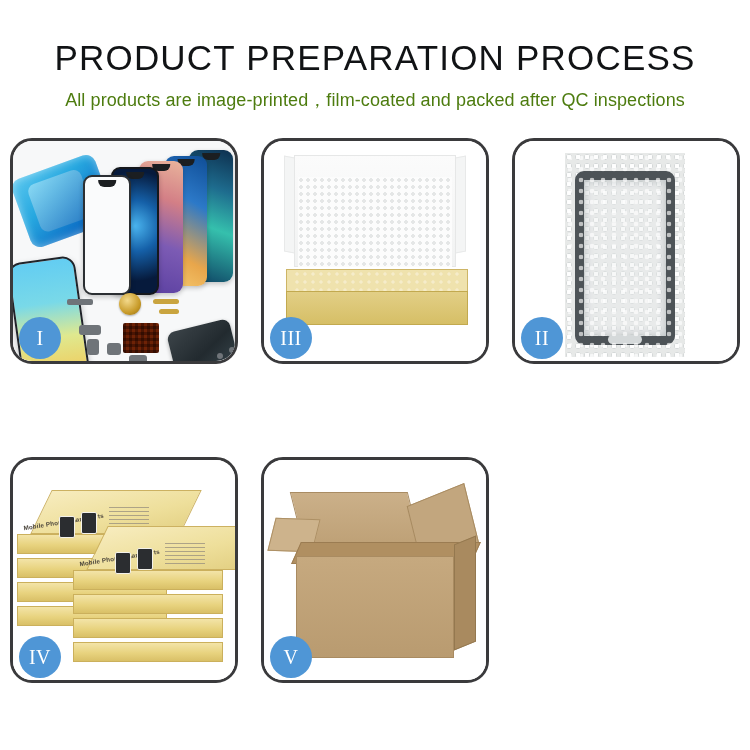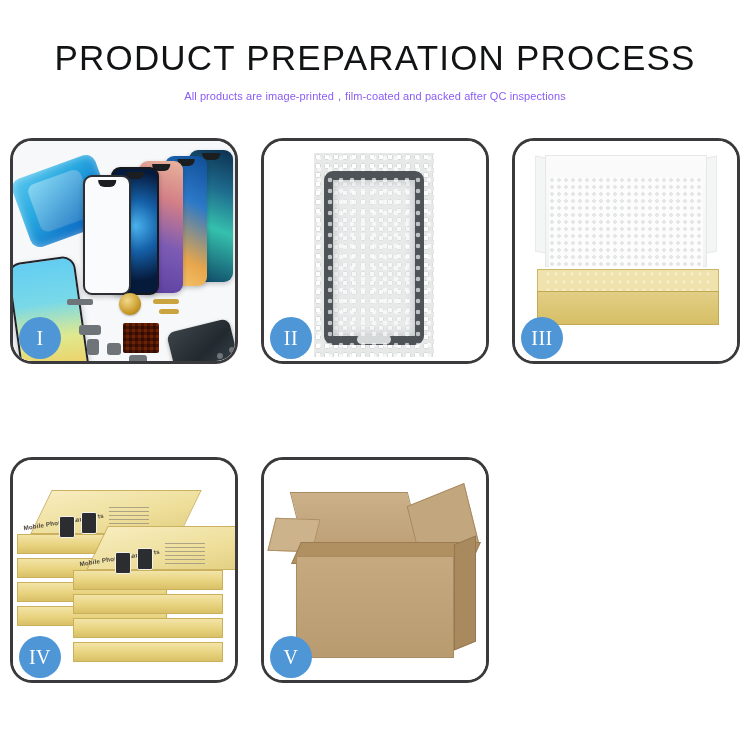--- a/index.html
+++ b/index.html
@@ -12,21 +12,21 @@
   .page { position: relative; width: 750px; height: 672px; background: #fff; }
 
   
   .header { position: absolute; left: 0; top: 0; width: 750px; text-align: center; }
   .title {
     font-size: 35px; letter-spacing: 1.2px; font-weight: 400;
     color: #111315; line-height: 1; padding-top: 40px;
     font-family: "Liberation Sans", sans-serif;
   }
   .subtitle {
-    font-size: 11px; color: #8b5cf6; line-height: 1;
+    font-size: 18px; color: #4d7c0f; line-height: 1;
     padding-top: 16px; letter-spacing: .1px;
   }
 
   
   .grid {
     position: absolute; left: 10px; top: 138px;
     width: 731px; height: 546px;
     display: grid;
     grid-template-columns: 228px 228px 228px;
     grid-template-rows: 226px 226px;
@@ -296,41 +296,41 @@
           <span class="pt" style="left:62px;top:64px;width:18px;height:8px;border-radius:3px;"></span>
           <span class="pt" style="left:150px;top:62px;width:6px;height:6px;border-radius:50%;"></span>
           <span class="pt" style="left:162px;top:56px;width:6px;height:6px;border-radius:50%;"></span>
         </div>
       </div>
       <div class="badge">I</div>
     </div>
 
     <div class="panel">
       <div class="stage">
-        <div class="p2bg"></div>
-        <div class="bubble-card">
-          <div class="glass-frame"></div>
-          <div class="glass-sheen"></div>
-        </div>
-      </div>
-      <div class="badge">II</div>
-    </div>
-
-    <div class="panel">
-      <div class="stage">
         <div class="p3bg"></div>
         <div class="lid-flapL"></div>
         <div class="lid-flapR"></div>
         <div class="lid-back"></div>
         <div class="foam"></div>
         <div class="tray-top"></div>
         <div class="screen-in"></div>
         <div class="tray-front"></div>
       </div>
       <div class="badge">III</div>
+    </div>
+
+    <div class="panel">
+      <div class="stage">
+        <div class="p2bg"></div>
+        <div class="bubble-card">
+          <div class="glass-frame"></div>
+          <div class="glass-sheen"></div>
+        </div>
+      </div>
+      <div class="badge">II</div>
     </div>
 
     <div class="panel">
       <div class="stage">
         <div class="p4bg"></div>
         <div class="ystack">
 
           <div class="ybox" style="left:4px;top:60px;"></div>
           <div class="ybox" style="left:4px;top:84px;"></div>
           <div class="ybox" style="left:4px;top:108px;"></div>

